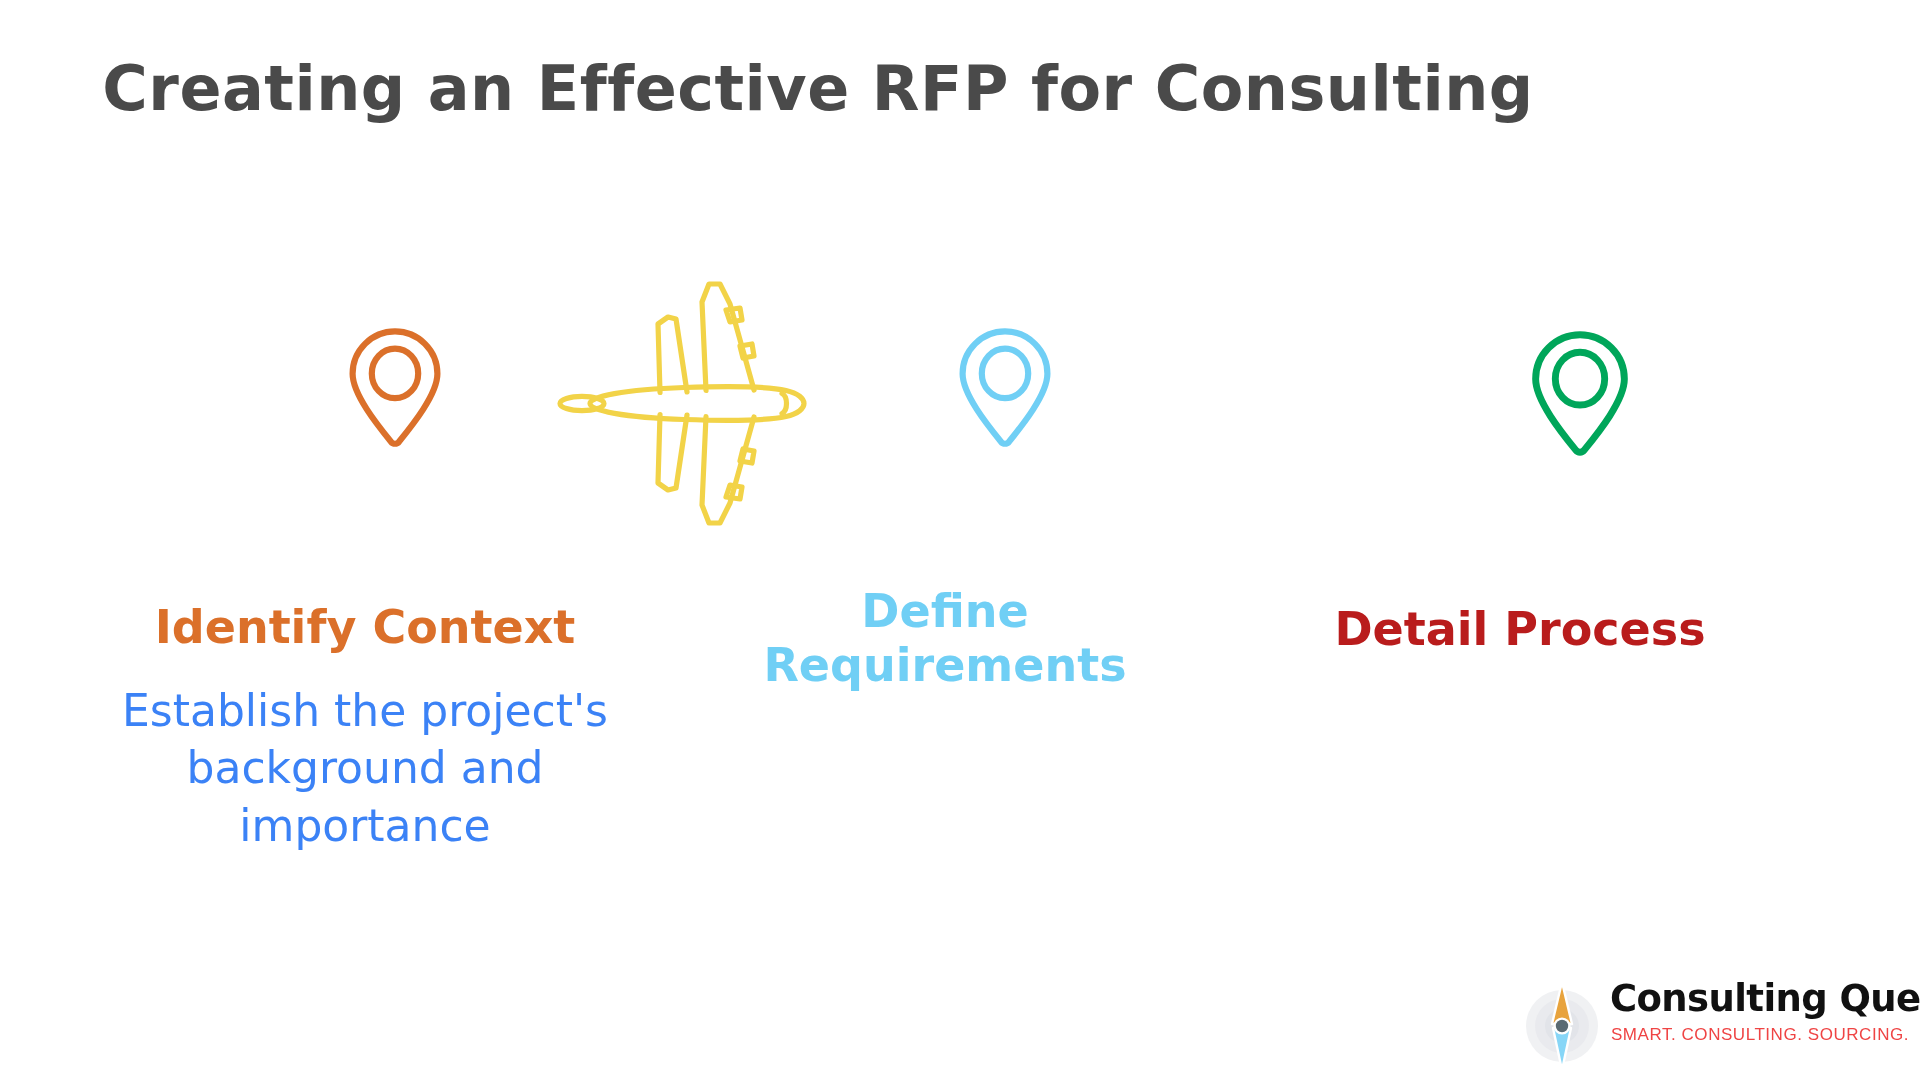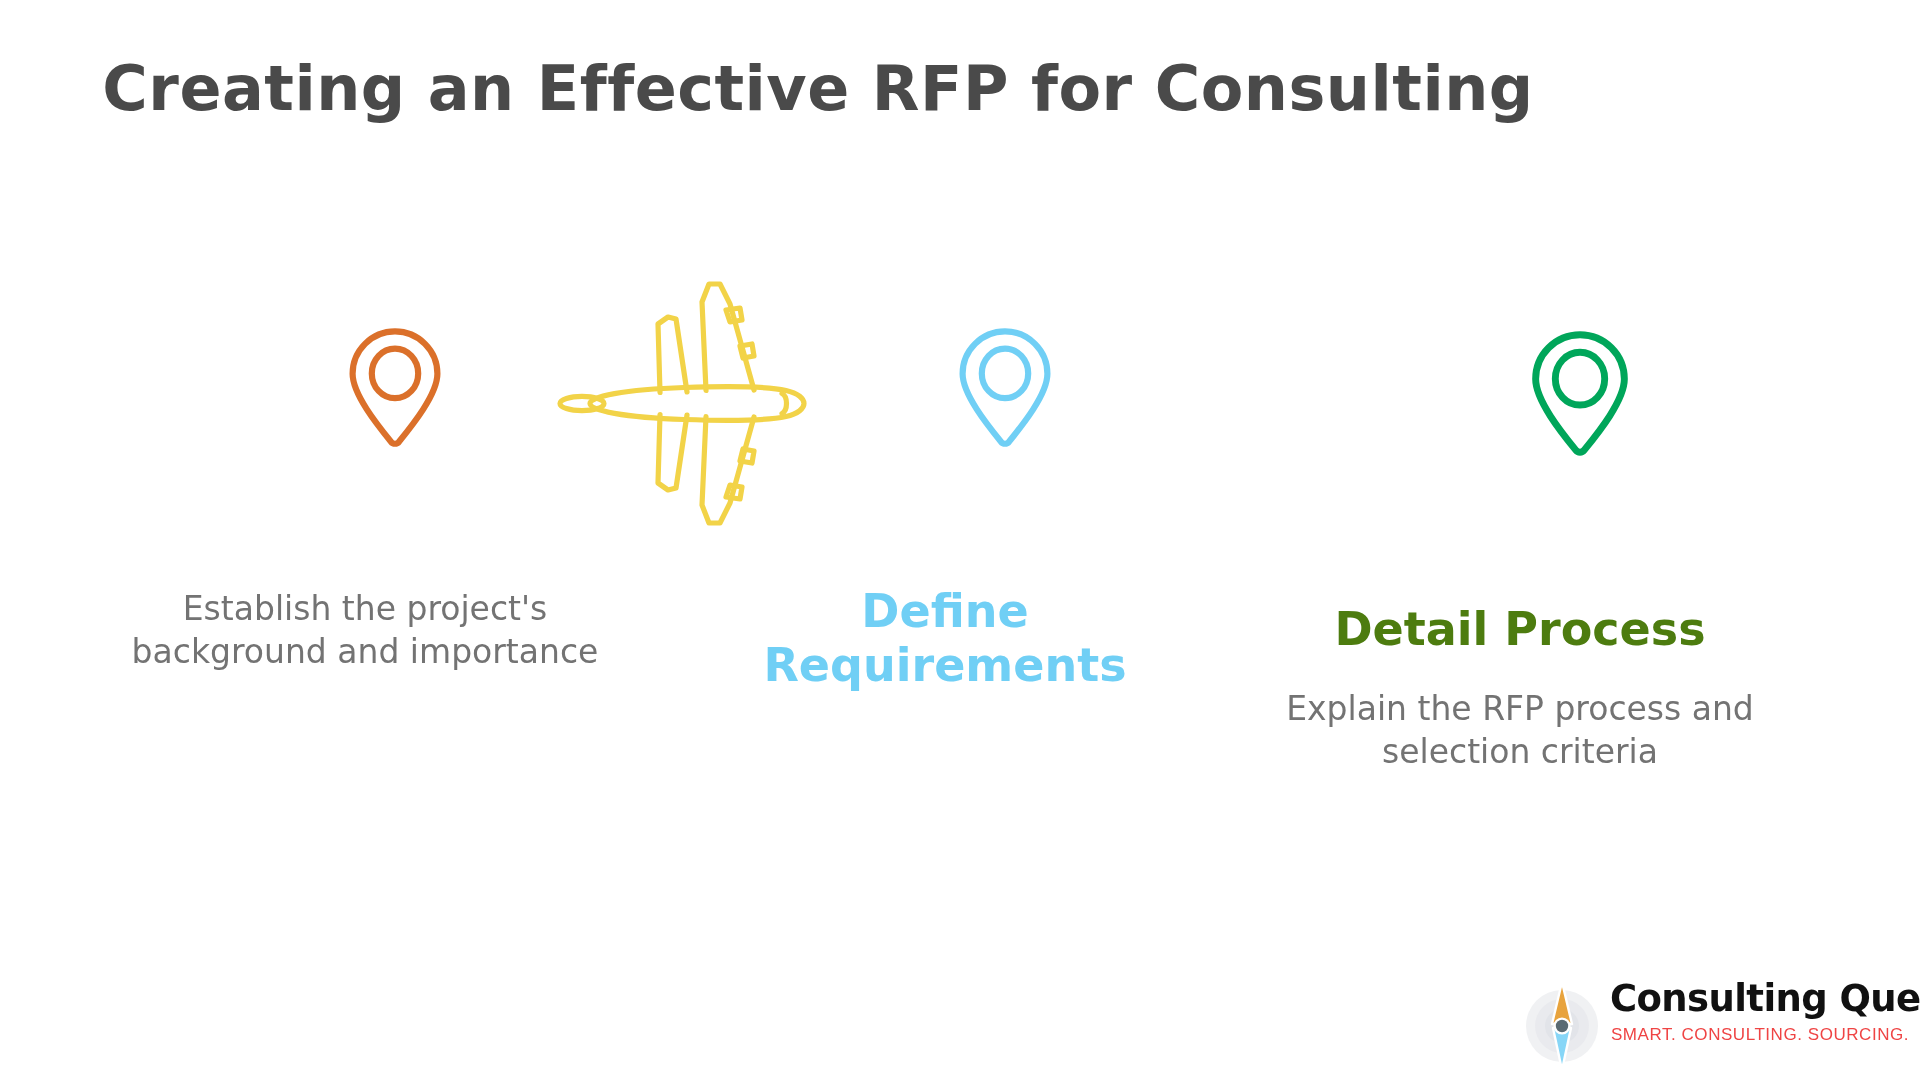--- a/index.html
+++ b/index.html
@@ -74,23 +74,23 @@
     font-size: 46px;
     line-height: 1.18;
     margin: 0;
   }
   .col-0 .col-heading { padding-top: 40px; }
   .col-1 .col-heading { padding-top: 0px; }
   .col-2 .col-heading { padding-top: 42px; }
 
   .col-body {
     font-family: "DejaVu Sans", sans-serif;
-    font-size: 33px;
+    font-size: 44px;
     line-height: 1.30;
-    color: #737373;
+    color: #3b82f6;
     margin: 0;
   }
   .col-0 .col-body { padding-top: 28px; }
   .col-1 .col-body { padding-top: 32px; }
   .col-2 .col-body { padding-top: 32px; }
 
   
   .logo {
     position: absolute;
     left: 1524px;
@@ -196,30 +196,30 @@
         <path d="M26 3.2 C14.3 3.2 4.8 12.7 4.8 24.4 C4.8 34.6 17.2 50.0 24.0 58.4 C25.0 59.7 27.0 59.7 28.0 58.4 C34.8 50.0 47.2 34.6 47.2 24.4 C47.2 12.7 37.7 3.2 26 3.2 Z" stroke="#00A65A" stroke-width="3.3" stroke-linejoin="round" fill="none"></path>
         <ellipse cx="26" cy="24.2" rx="11.8" ry="12.6" stroke="#00A65A" stroke-width="3.3" fill="none"></ellipse>
       </svg>
     </span>
   </div>
 </div>
 
 <div class="columns">
 
   <div class="col col-0">
+    <p class="col-heading" style="color:#DB702A">Identify Context</p>
     <p class="col-body">Establish the project's background and importance</p>
   </div>
 
   <div class="col col-1">
     <p class="col-heading" style="color:#70CFF5">Define Requirements</p>
   </div>
 
   <div class="col col-2">
-    <p class="col-heading" style="color:#4d7c0f">Detail Process</p>
-    <p class="col-body">Explain the RFP process and selection criteria</p>
+    <p class="col-heading" style="color:#b91c1c">Detail Process</p>
   </div>
 </div>
 
 <div class="logo">
 
   <div class="logo-mark">
     <svg width="80" height="96" viewBox="0 0 80 96" aria-hidden="true">
       <circle cx="38" cy="48" r="36" fill="#f0f1f3"></circle>
       <circle cx="38" cy="48" r="27" fill="#e9eaee"></circle>
       <circle cx="38" cy="48" r="17" fill="#e2e4e9"></circle>

